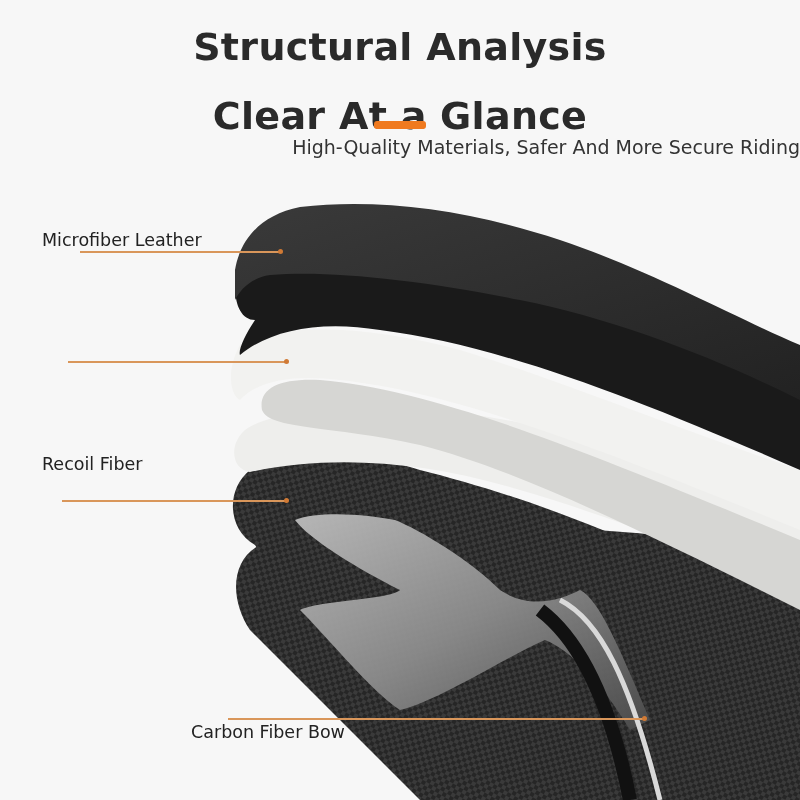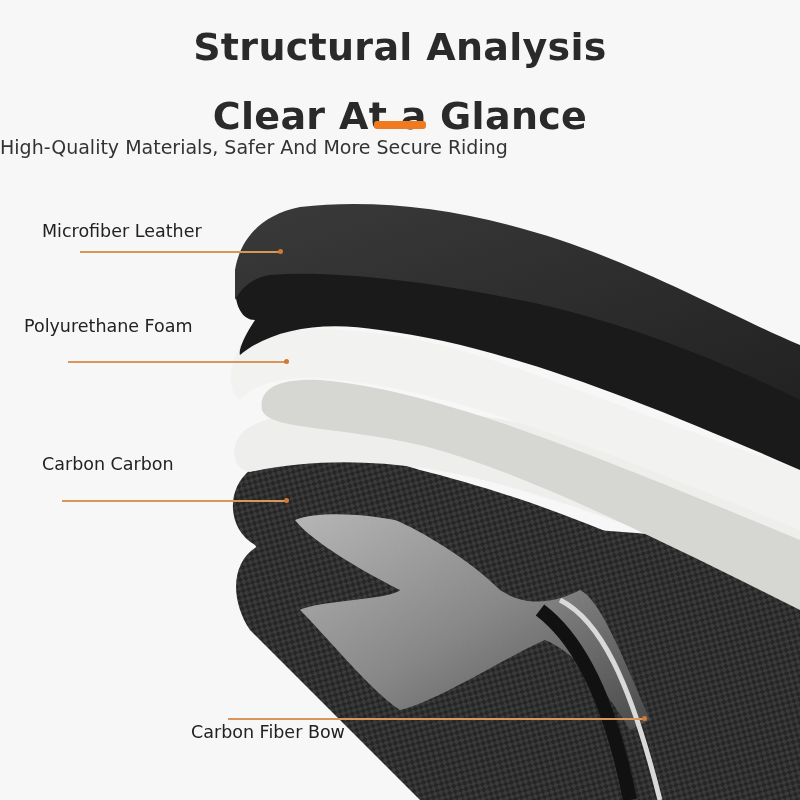--- a/index.html
+++ b/index.html
@@ -1,21 +1,21 @@
 <!DOCTYPE html>
 <html><head>
 <meta charset="utf-8">
 <style>
   html, body { margin: 0; padding: 0; }
   body { width: 800px; height: 800px; background: #f7f7f7; position: relative; overflow: hidden; font-family: "DejaVu Sans", sans-serif; }
   .title { position: absolute; left: 0; width: 800px; text-align: center; font-weight: bold; font-size: 38px; color: #2a2a2a; line-height: 46px; letter-spacing: 0.3px; }
   .t1 { top: 24px; text-align: center; }
   .t2 { top: 84px; margin-top: 9px; }
   .accent { position: absolute; left: 374px; top: 121px; width: 52px; height: 8px; border-radius: 3px; background: #f07a1f; }
-  .subtitle { position: absolute; top: 136px; left: 0; width: 800px; text-align: left; font-size: 19px; color: #333; }
+  .subtitle { position: absolute; top: 136px; left: 0; width: 800px; text-align: right; font-size: 19px; color: #333; }
   .art { position: absolute; left: 0; top: 0; width: 800px; height: 800px; }
   .label { position: absolute; font-size: 17.5px; color: #222; line-height: 23px; }
   .leader { position: absolute; height: 1.5px; background: #d9965a; }
   .dot { position: absolute; width: 5px; height: 5px; border-radius: 50%; background: #d07a35; }
 </style>
 </head>
 <body>
 
 <svg class="art" viewBox="0 0 800 800" xmlns="http://www.w3.org/2000/svg">
   <defs>
@@ -52,34 +52,33 @@
   <path d="M240 260 C230 290 236 320 255 320 C245 335 238 350 240 355 C270 330 320 320 380 330 C500 345 640 400 800 470 L800 360 C690 320 520 270 420 260 C330 250 260 245 240 260 Z" fill="#1a1a1a"></path>
 
   <path d="M235 270 C240 240 260 215 300 207 C380 198 470 210 560 240 C650 270 740 320 800 345 L800 400 C720 360 620 320 520 300 C420 280 330 270 270 275 C250 278 240 290 235 300 Z" fill="url(#leatherG)"></path>
 </svg>
 
 <div class="title t1">Structural Analysis</div>
 <div class="title t2">Clear At a Glance</div>
 <div class="accent"></div>
 <div class="subtitle">High-Quality Materials, Safer And More Secure Riding</div>
 
-<div class="label" style="left:42px; top:220px;text-align:center;">
+<div class="label" style="left:42px; top:229px;text-align:center;">
   <div>Microfiber Leather</div>
 </div>
 <div class="leader" style="left:80px; top:251px; width:200px;"></div>
 <div class="dot" style="left:278px; top:249px;"></div>
 
 <div class="label" style="left:24px; top:315px;">
-  <div>Polyurethane Foam</div>
 </div>
 <div class="leader" style="left:68px; top:361px; width:218px;"></div>
 <div class="dot" style="left:284px; top:359px;"></div>
 
 <div class="label" style="left:42px; top:453px;">
-  <div>Carbon Carbon</div>
+  <div>Recoil Fiber</div>
 </div>
 <div class="leader" style="left:62px; top:500px; width:225px;"></div>
 <div class="dot" style="left:284px; top:498px;"></div>
 
 <div class="label" style="left:191px; top:697px;margin-top:24px;">
   <div>Carbon Fiber Bow</div>
 </div>
 <div class="leader" style="left:228px; top:718px; width:416px;"></div>
 <div class="dot" style="left:642px; top:716px;"></div>
 

